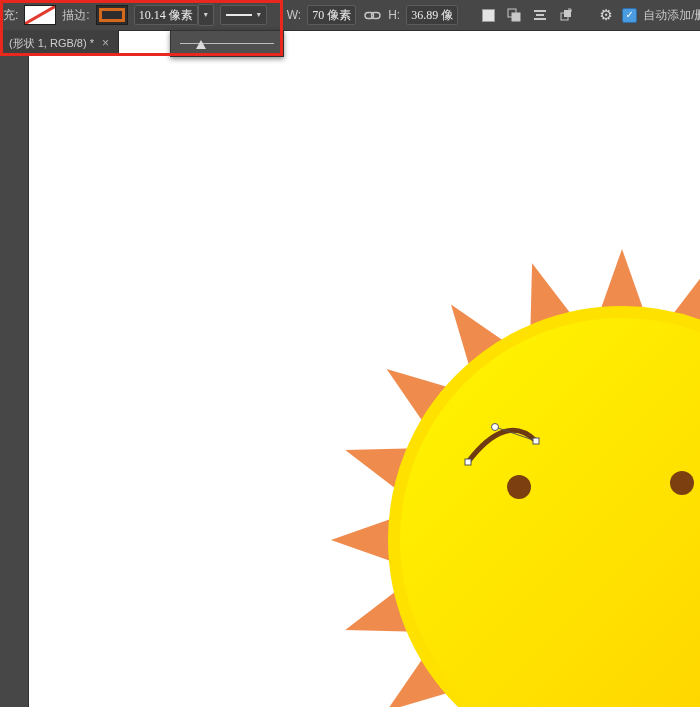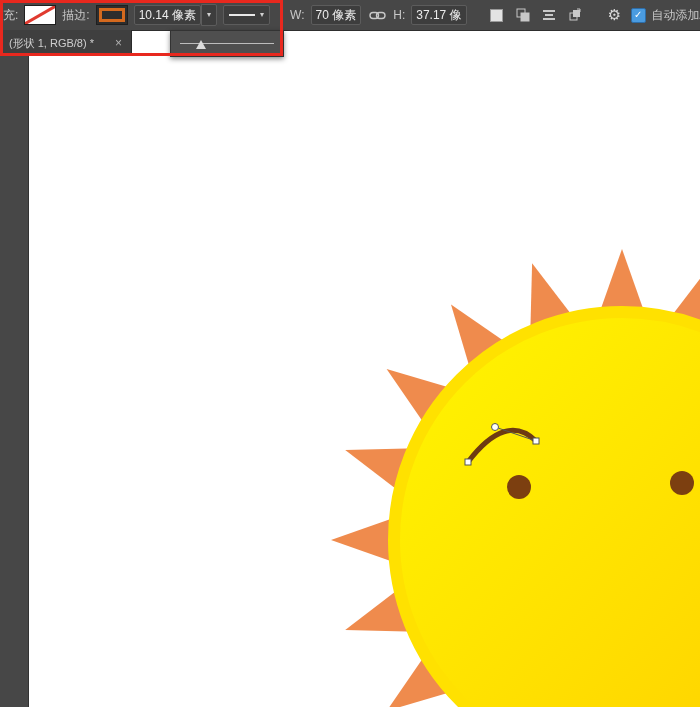--- a/index.html
+++ b/index.html
@@ -11,35 +11,35 @@
   .options-bar{
     position:absolute;top:0;left:0;right:0;height:30px;background:#474747;
     border-bottom:1px solid #2e2e2e;display:flex;align-items:center;gap:6px;
     padding:0 3px;color:#d4d4d4;font-size:12px;white-space:nowrap;overflow:hidden;z-index:5;
   }
   .lbl{color:#c8c8c8;}
   .swatch{width:30px;height:18px;border:1px solid #1f1f1f;background:#fff;position:relative;display:inline-block;overflow:hidden;flex:0 0 auto;}
   .no-color-line{position:absolute;left:-4px;top:7px;width:40px;height:3px;background:#e03a2f;transform:rotate(-30deg);}
   .stroke-swatch{background:#2d2d2d;}
   .stroke-ring{position:absolute;inset:2px;border:3px solid #d4691e;}
-  .field{background:#3d3d3d;border:1px solid #5c5c5c;height:18px;line-height:18px;padding:0 4px;color:#ececec;border-radius:2px;flex:0 0 auto;}
+  .field{background:#3d3d3d;border:1px solid #5c5c5c;height:18px;line-height:18px;padding:0 4px;color:#ececec;border-radius:2px;flex:0 0 auto;font-family:Liberation Serif, serif;}
   .chev-box{width:14px;height:20px;border:1px solid #5c5c5c;background:#3d3d3d;display:flex;align-items:center;justify-content:center;margin-left:-6px;border-radius:0 2px 2px 0;flex:0 0 auto;}
   .chev{font-size:8px;color:#cfcfcf;line-height:1;}
   .line-style-dd{display:flex;align-items:center;gap:5px;background:#3d3d3d;border:1px solid #5c5c5c;height:18px;padding:0 5px;border-radius:2px;flex:0 0 auto;}
   .line-sample{width:26px;height:2px;background:#e8e8e8;}
   .icon-btn{display:flex;align-items:center;justify-content:center;width:20px;height:22px;flex:0 0 auto;}
   .icon-square{width:11px;height:11px;background:#e3e3e3;border:1px solid #9a9a9a;}
   .gear{font-size:15px;color:#d8d8d8;}
   .checkbox{width:13px;height:13px;background:#4a9be0;border:1px solid #2d6da8;border-radius:2px;display:flex;align-items:center;justify-content:center;flex:0 0 auto;}
   .check{color:#fff;font-size:10px;line-height:1;}
   .sp8{width:8px;flex:0 0 auto;}
   
   .doc-tab{
     position:absolute;top:30px;left:0;height:26px;background:#3f3f3f;color:#cfcfcf;
-    font-size:11px;display:flex;align-items:center;padding:0 9px;gap:21px;
+    font-size:11px;display:flex;align-items:center;padding:0 9px;gap:8px;
     border-right:1px solid #2a2a2a;z-index:10;
   }
   .tab-close{color:#b0b0b0;font-size:12px;}
   
   .left-strip{position:absolute;left:0;top:56px;width:28px;height:651px;background:#474747;border-right:1px solid #333;z-index:4;}
   
   .canvas-svg{position:absolute;left:28px;top:56px;width:672px;height:651px;z-index:1;}
   
   .slider-popup{
     position:absolute;left:170px;top:30px;width:112px;height:25px;background:#4f4f4f;
@@ -75,21 +75,21 @@
     <span class="sp8"></span>
     <span class="lbl">W:</span>
     <span class="field">70 像素</span>
     <span class="icon-btn">
       <svg width="17" height="11" viewBox="0 0 17 11">
         <rect x="1" y="2.5" width="8.5" height="6" rx="3" fill="none" stroke="#c8c8c8" stroke-width="1.4"></rect>
         <rect x="7.5" y="2.5" width="8.5" height="6" rx="3" fill="none" stroke="#c8c8c8" stroke-width="1.4"></rect>
       </svg>
     </span>
     <span class="lbl">H:</span>
-    <span class="field">37.17 像</span>
+    <span class="field">36.89 像</span>
     <span class="sp8"></span>
     <span class="icon-btn">
       <span class="icon-square"></span>
     </span>
     <span class="icon-btn">
       <svg width="14" height="14" viewBox="0 0 14 14">
         <rect x="1" y="1" width="8" height="8" fill="none" stroke="#c8c8c8"></rect>
         <rect x="5" y="5" width="8" height="8" fill="#c8c8c8" stroke="#c8c8c8"></rect>
       </svg>
     </span>

